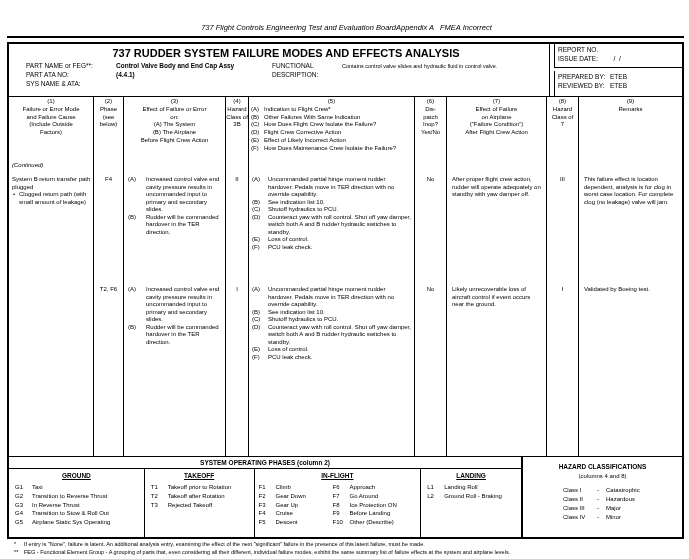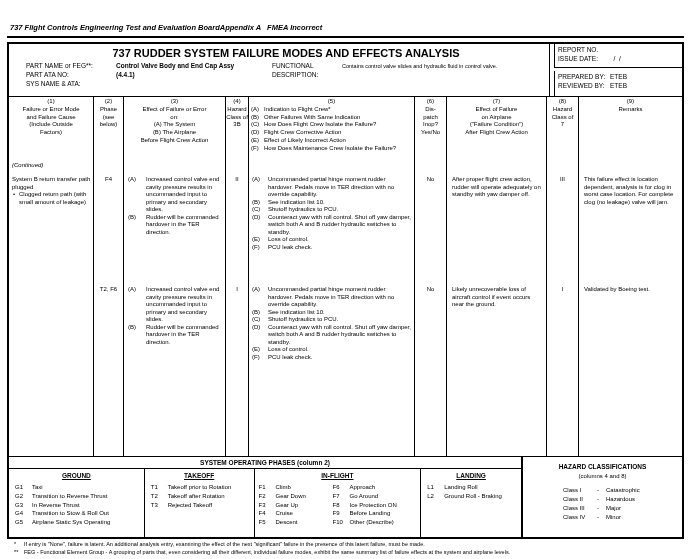--- a/index.html
+++ b/index.html
@@ -1,20 +1,20 @@
 <!DOCTYPE html>
 <html><head>
 <meta charset="utf-8">
 <style>
   html,body { margin:0; padding:0; background:#fff; }
   body { width:689px; height:559px; font-family:"Liberation Sans", sans-serif; color:#000; }
   .page { position:relative; width:689px; height:559px; background:#fff; overflow:hidden; }
 
   
-  .tophdr { position:absolute; top:23px; left:10px; right:6px; display:flex; justify-content:flex-start; font-size:7.5px; font-style:italic; white-space:pre;font-weight:bold; }
+  .tophdr { position:absolute; top:23px; left:10px; right:6px; display:flex; justify-content:center; font-size:7.5px; font-style:italic; white-space:pre; }
   .toprule { position:absolute; top:36px; left:7px; width:677px; border-top:2px solid #000; }
 
   
   .maintable { position:absolute; left:7px; top:42px; width:677px; border:2px solid #000; box-sizing:border-box; background:#fff; }
 
   
   .trow { display:flex; height:52px; }
   .titleleft { width:541px; box-sizing:border-box; border-right:1px solid #000; padding:1px 3px 0 17px; }
   .doc-title { text-align:center; font-weight:bold; font-size:11px; margin-top:2px; }
   .info { display:grid; grid-template-columns:86px 152px 66px 1fr; column-gap:4px; font-size:6.5px; line-height:1.35; margin-top:3px; }

